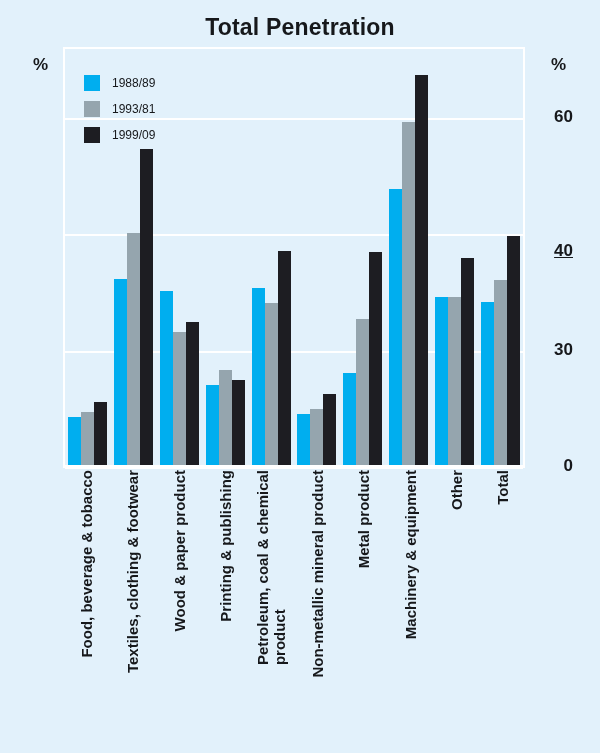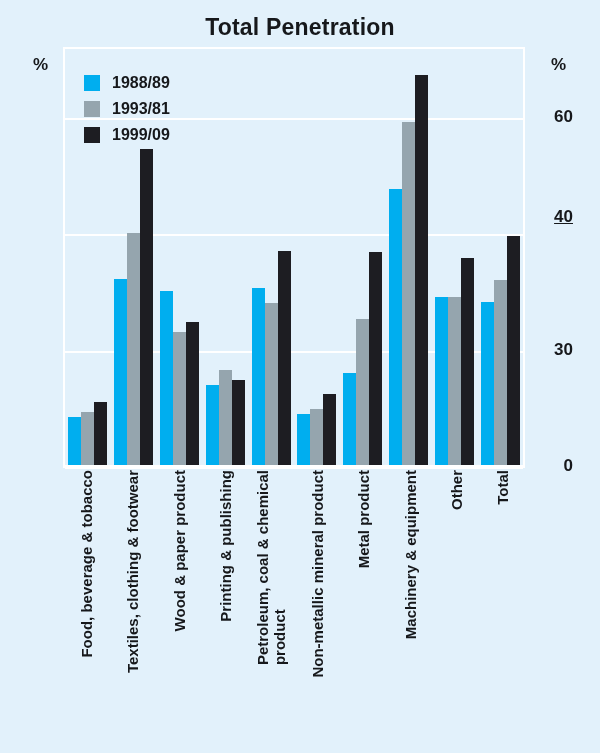--- a/index.html
+++ b/index.html
@@ -128,22 +128,22 @@
   }
   .legend-swatch {
     width: 16px;
     height: 16px;
     margin-right: 12px;
   }
   .legend-swatch.s0 { background: #00aeef; }
   .legend-swatch.s1 { background: #95a5ae; }
   .legend-swatch.s2 { background: #1d1d22; }
   .legend-text {
-    font-size: 16px;
-    font-weight: bold;
+    font-size: 12px;
+    font-weight: normal;
     color: #16181b;
   }
 
   
   .cat-labels {
     position: absolute;
     left: 63px;
     top: 470px;
     width: 462px;
     height: 240px;
@@ -243,21 +243,21 @@
             <div class="bar s2" title="Total — 1999/00: 39.6" style="height: 230.45px;"></div>
           </div>
         </div>
       <div class="baseline"></div>
     </div>
   </div>
 
   <div id="tick-labels">
       <div class="tick tick-right" style="top: 457px;">0</div>
       <div class="tick tick-right" style="top: 340.611px;">30</div>
-      <div class="tick tick-right" style="top: 208px; text-decoration: underline;">40</div>
+      <div class="tick tick-right" style="top: 242px; text-decoration: underline;">40</div>
       <div class="tick tick-right" style="top: 107.833px;">60</div>
     </div>
 
   <div class="legend" id="legend">
       <div class="legend-row">
         <span class="legend-swatch s0"></span>
         <span class="legend-text">1988/89</span>
       </div>
       <div class="legend-row">
         <span class="legend-swatch s1"></span>

